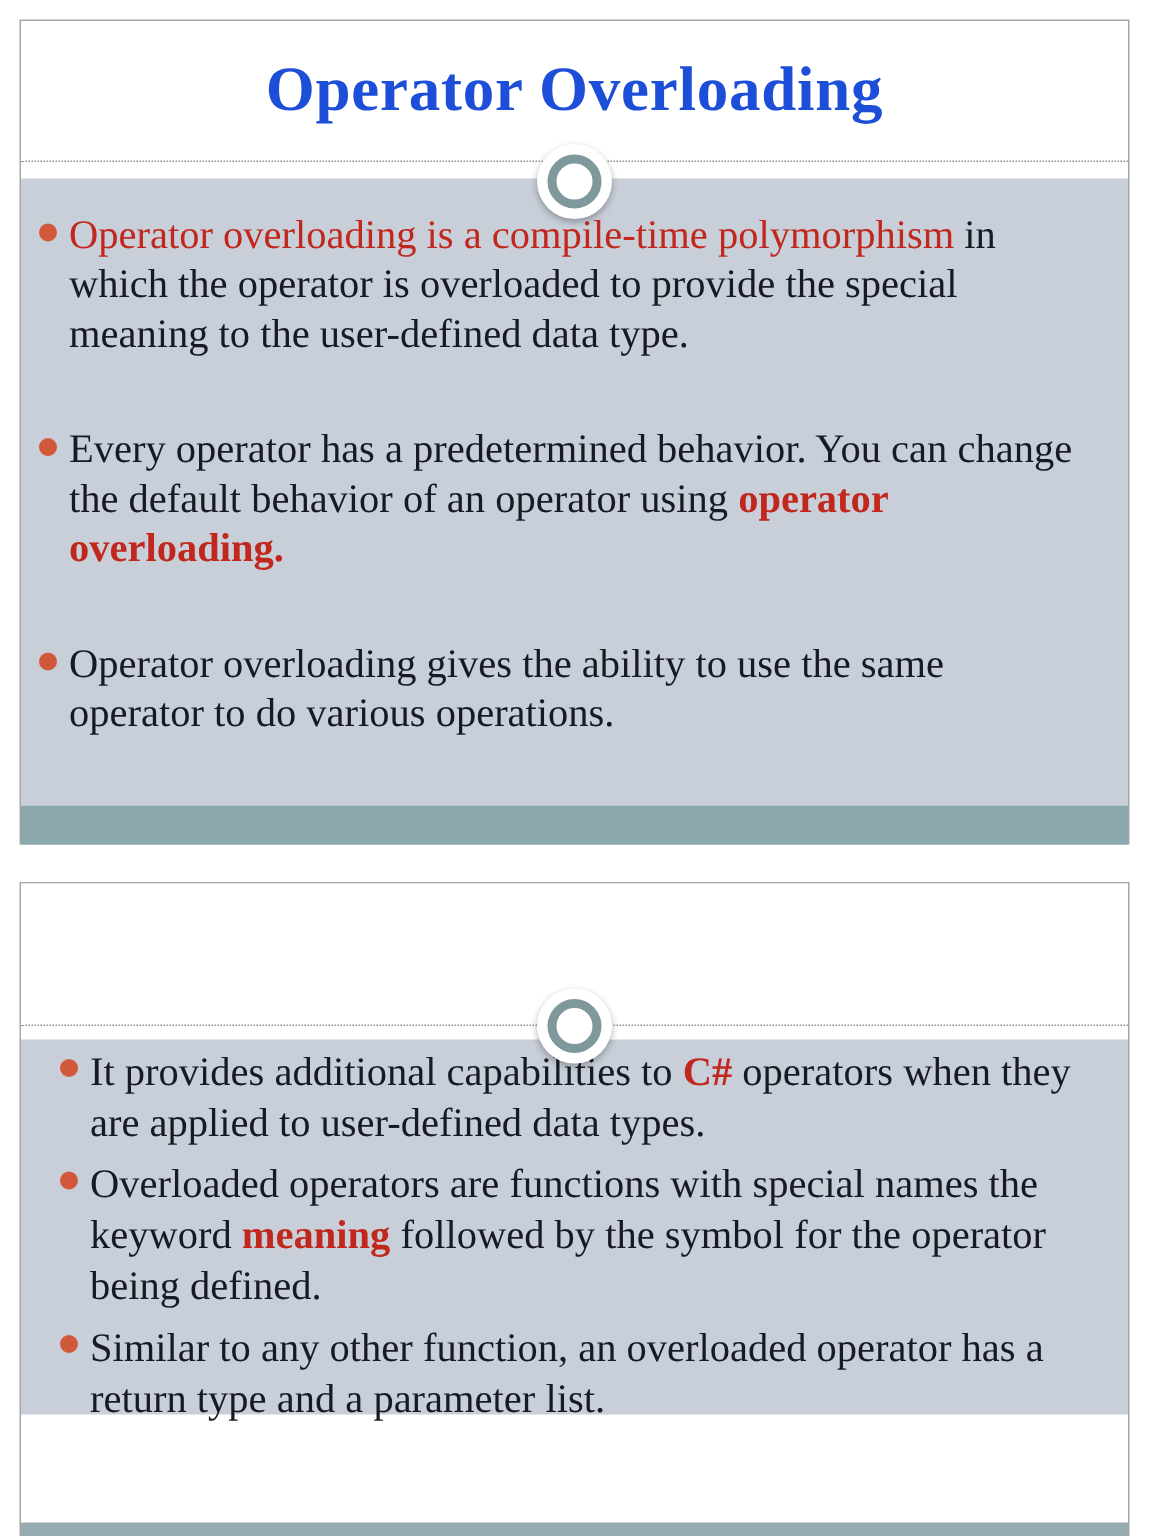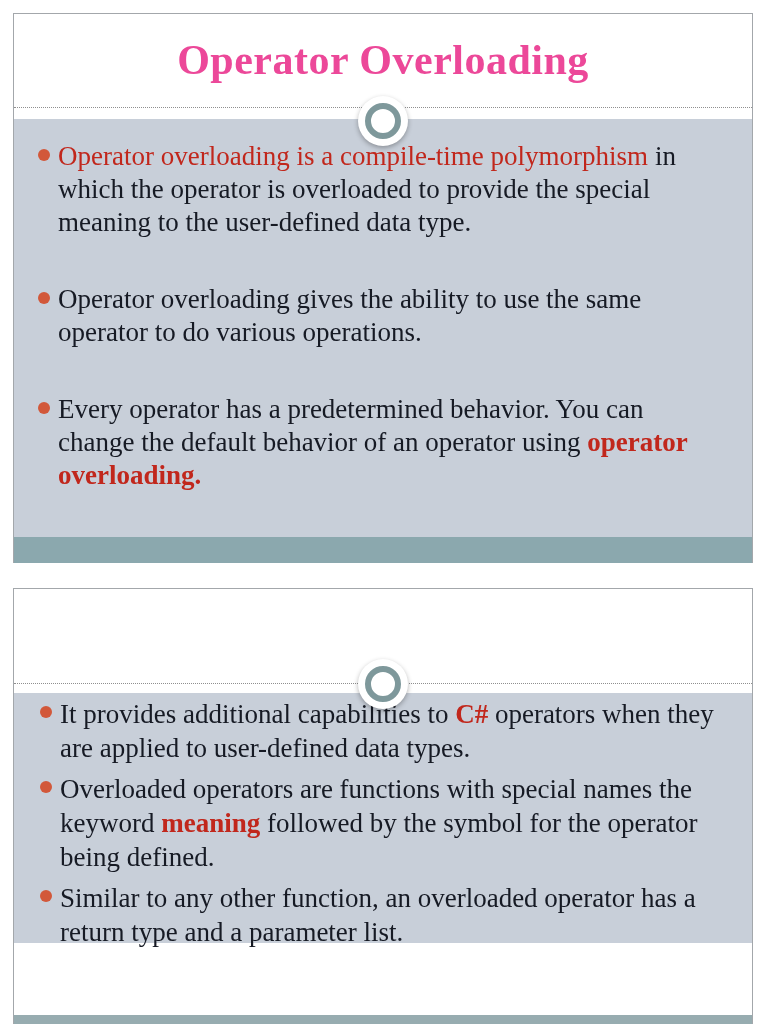--- a/index.html
+++ b/index.html
@@ -3,38 +3,38 @@
 <meta charset="utf-8">
 <style>
   html,body{margin:0;padding:0;background:#ffffff;}
   #page{position:relative;width:768px;height:1024px;background:#ffffff;overflow:hidden;
         font-family:"Liberation Serif", serif;}
   .slide{position:absolute;left:13px;width:740px;background:#ffffff;border:1px solid #a3a7ab;box-sizing:border-box;}
   #slide1{top:13px;height:550px;}
   #slide2{top:588px;height:500px;}
   .title-area{position:absolute;top:0;left:0;right:0;height:93px;background:#ffffff;}
   .slide-title{margin:0;padding-top:22px;text-align:center;font-size:42px;font-weight:bold;
-               color:#ec4899;letter-spacing:0.5px;}
+               color:#1d4ed8;letter-spacing:0.5px;}
   .dotted-line{position:absolute;left:0;right:0;border-top:1px dotted #8f8f8f;height:0;z-index:1;}
   #slide1 .dotted-line{top:93px;}
   #slide2 .dotted-line{top:94px;}
   .ornament{position:absolute;left:50%;width:50px;height:50px;margin-left:-25px;border-radius:50%;
             background:#ffffff;box-shadow:0 2px 5px rgba(0,0,0,0.30);z-index:2;
             display:flex;align-items:center;justify-content:center;}
   #slide1 .ornament{top:82px;}
   #slide2 .ornament{top:70px;}
   .ornament-ring{width:24px;height:24px;border:6px solid #7e989b;border-radius:50%;background:#ffffff;}
   .slide-body{position:absolute;left:0;right:0;background:#c8cfd9;}
   #slide1 .slide-body{top:105px;height:418px;}
   #slide2 .slide-body{top:104px;height:250px;}
   .footer-bar{position:absolute;left:0;right:0;background:#8ba8ae;}
   #slide1 .footer-bar{top:523px;height:26px;}
   #slide2 .footer-bar{top:426px;height:74px;background:#97acb0;}
   ul.bullets{margin:0;list-style:none;color:#161a24;}
-  #slide1 ul.bullets{padding:21px 28px 0 24px;}
+  #slide1 ul.bullets{padding:21px 28px 0 12px;}
   #slide2 ul.bullets{padding:4px 26px 0 26px;}
   li.bullet{position:relative;padding-left:20px;font-size:27px;line-height:33px;}
   #slide1 li.bullet{margin-bottom:44px;}
   #slide2 li.bullet{margin-bottom:7px;line-height:34px;}
   li.bullet .dot{position:absolute;left:0;top:9px;width:12px;height:12px;border-radius:50%;background:#d2583a;}
   .t-dark{color:#161a24;}
   .t-red{color:#c1271c;}
   .t-red-bold{color:#c1271c;font-weight:bold;}
 </style>
 </head>
@@ -51,25 +51,25 @@
       <div class="ornament-ring"></div>
     </div>
     <div class="slide-body">
       <ul class="bullets">
         <li class="bullet">
           <span class="dot"></span>
           <span class="t-red">Operator overloading is a compile-time polymorphism </span><span class="t-dark">in which the operator is overloaded to provide the special meaning to the user-defined data type.</span>
         </li>
         <li class="bullet">
           <span class="dot"></span>
-          <span class="t-dark">Operator overloading gives the ability to use the same operator to do various operations.</span>
+          <span class="t-dark">Every operator has a predetermined behavior. You can change the default behavior of an operator using </span><span class="t-red-bold">operator overloading.</span>
         </li>
         <li class="bullet">
           <span class="dot"></span>
-          <span class="t-dark">Every operator has a predetermined behavior. You can change the default behavior of an operator using </span><span class="t-red-bold">operator overloading.</span>
+          <span class="t-dark">Operator overloading gives the ability to use the same operator to do various operations.</span>
         </li>
       </ul>
     </div>
     <div class="footer-bar"></div>
   </div>
 
   <div class="slide" id="slide2">
     <div class="title-area"></div>
     <div class="dotted-line"></div>
     <div class="ornament">

